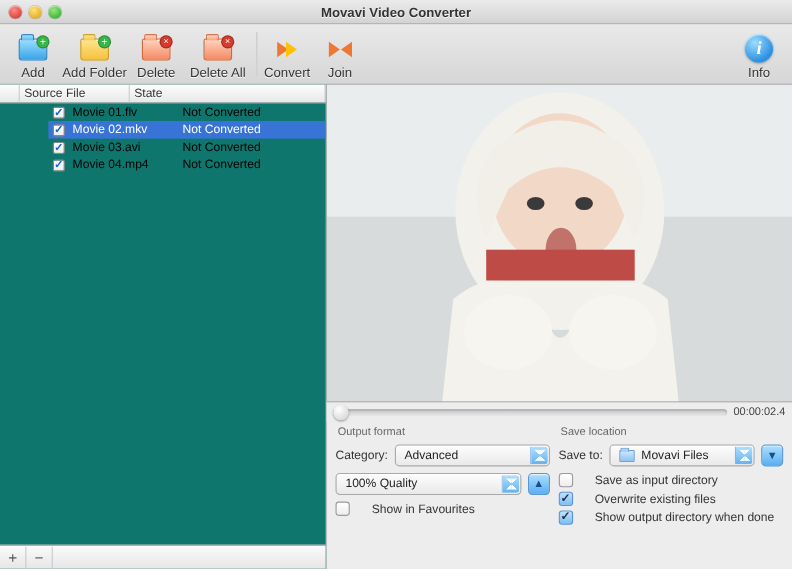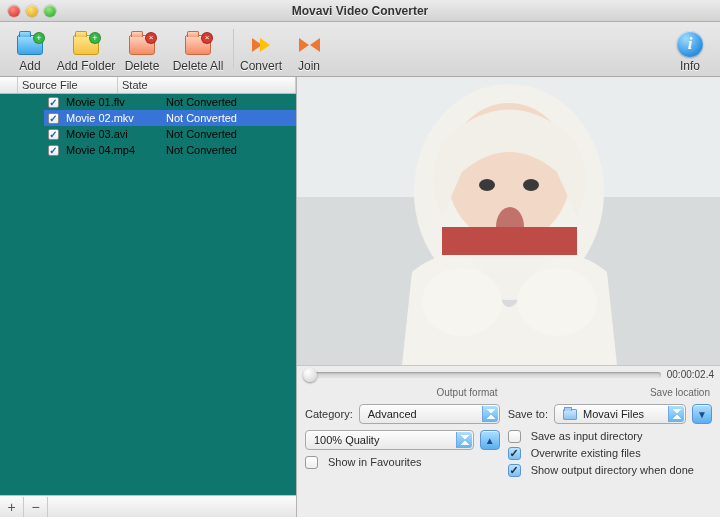--- a/index.html
+++ b/index.html
@@ -69,39 +69,39 @@
   .preview { flex:1; background:#8a8a8a; position:relative; min-height:0; overflow:hidden; }
   .preview svg { width:100%; height:100%; display:block; }
 
   .timeline { height:18px; display:flex; align-items:center; background:#ededed; border-top:1px solid #c7c7c7; padding:0 6px; gap:6px; }
   .track { flex:1; height:6px; border-radius:3px; background:linear-gradient(#c8c8c8,#e6e6e6); box-shadow:inset 0 1px 2px rgba(0,0,0,.25); position:relative; }
   .thumb { position:absolute; left:0; top:-4px; width:14px; height:14px; border-radius:50%; background:radial-gradient(circle at 35% 30%, #fff, #cfcfcf); box-shadow:0 1px 2px rgba(0,0,0,.4); }
   .time { font-size:10px; color:#444; }
 
   
   .panels { height:134px; display:flex; gap:8px; padding:2px 8px 4px 8px; }
-  .panel-title { font-size:10px; color:#666; padding:2px 2px 6px 2px;text-align:right; }
+  .panel-title { font-size:10px; color:#666; padding:2px 2px 6px 2px; }
   .panel { flex:1; display:flex; flex-direction:column; }
   .panel.right-p { flex:1.05; }
   .field-row { display:flex; align-items:center; gap:6px; margin-bottom:6px; }
   .lbl { color:#333; }
 
   .combo { height:20px; background:linear-gradient(#fdfdfd,#e9e9e9); border:1px solid #a9a9a9; border-radius:4px; display:flex; align-items:center; padding:0 18px 0 8px; position:relative; box-shadow:0 1px 0 rgba(255,255,255,.8) inset; }
   .combo .cap { color:#222; }
   .combo .stepper { position:absolute; right:1px; top:1px; bottom:1px; width:16px; border-left:1px solid #bcbcbc; border-radius:0 3px 3px 0; background:linear-gradient(#f7f7f7,#dcdcdc); display:flex; flex-direction:column; }
   .combo.blue .stepper, .combo.blue-end .stepper { background:linear-gradient(#aee0ff,#63b2f1); border-left-color:#6fa9e0; }
   .stepper::before, .stepper::after { content:""; flex:1; display:block; background-repeat:no-repeat; background-position:center; }
   .stepper::before { background-image: linear-gradient(45deg, transparent 3px, #555 3px), linear-gradient(-45deg, transparent 3px, #555 3px); background-size:5px 4px,5px 4px; background-position: 3px 3px, 8px 3px; opacity:.9; }
   .stepper::after { background-image: linear-gradient(135deg, transparent 3px, #555 3px), linear-gradient(-135deg, transparent 3px, #555 3px); background-size:5px 4px,5px 4px; background-position: 3px 1px, 8px 1px; opacity:.9; }
   .combo.blue .stepper::before, .combo.blue .stepper::after,
   .combo.blue-end .stepper::before, .combo.blue-end .stepper::after { filter: brightness(0) invert(1); opacity:.95; }
 
   .sqblue { width:20px; height:20px; border-radius:4px; background:linear-gradient(#aee0ff,#5aaef0); border:1px solid #5a95d4; display:flex; align-items:center; justify-content:center; color:#1a4e8a; font-size:10px; box-shadow:inset 0 1px 0 rgba(255,255,255,.6); }
 
-  .chkrow { display:flex; align-items:flex-start; gap:10px; margin-bottom:4px; }
+  .chkrow { display:flex; align-items:center; gap:20px; margin-bottom:4px; }
   .mac-cb { width:13px; height:13px; border:1px solid #9a9a9a; border-radius:3px; background:linear-gradient(#fff,#ededed); display:inline-flex;align-items:center;justify-content:center; }
   .mac-cb.on { background:linear-gradient(#bfe2ff,#7cbff4); border-color:#5a95d4; }
   .mac-cb.on::after { content:"✓"; font-size:11px; color:#234; font-weight:bold; line-height:1; }
 
   .folder-ico { width:14px; height:11px; background:linear-gradient(#cfe8ff,#8fc2f0); border:1px solid #6fa0d0; border-radius:1px; position:relative; }
   .folder-ico::before{content:"";position:absolute;top:-3px;left:0;width:6px;height:3px;background:#a9d1f5;border:1px solid #6fa0d0;border-bottom:none;border-radius:1px 1px 0 0;}
 </style>
 </head>
 <body>
 

